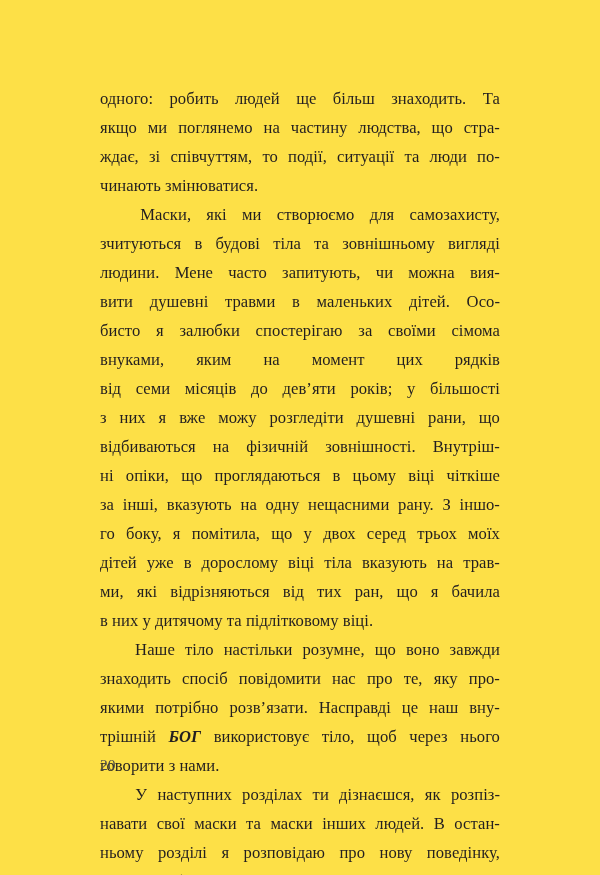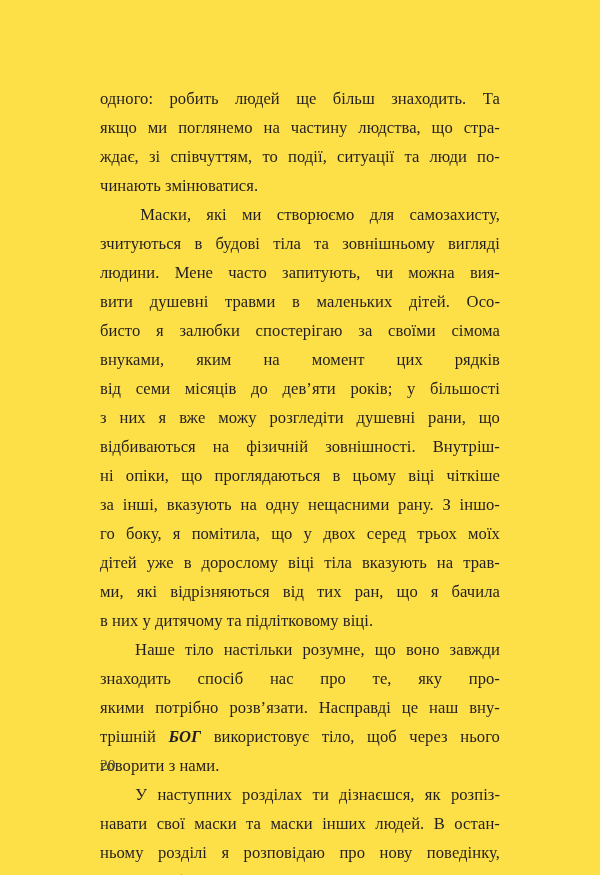--- a/index.html
+++ b/index.html
@@ -261,20 +261,21 @@
           <span>тіло</span>
           <span>настільки</span>
           <span>розумне,</span>
           <span>що</span>
           <span>воно</span>
           <span>завжди</span>
       </span>
       <span class="line just">
         <span>знаходить</span>
           <span>спосіб</span>
+          <span>повідомити</span>
           <span>нас</span>
           <span>про</span>
           <span>те,</span>
           <span>яку</span>
           <span>про-</span>
       </span>
       <span class="line just">
         <span>якими</span>
           <span>потрібно</span>
           <span>розв’язати.</span>

